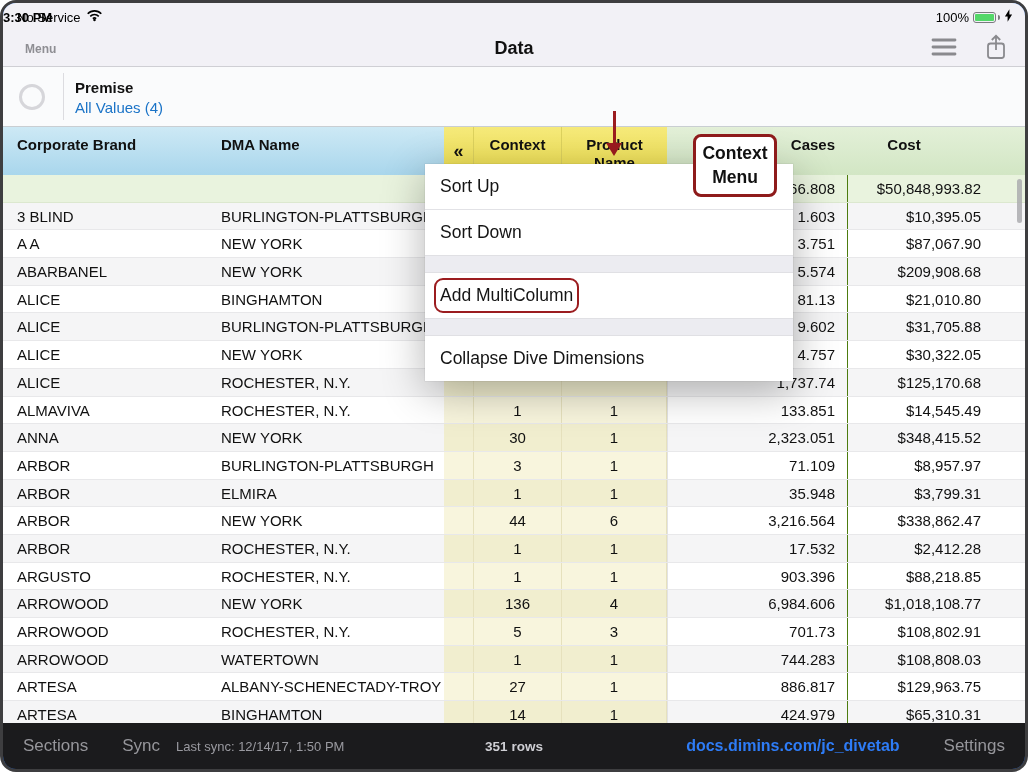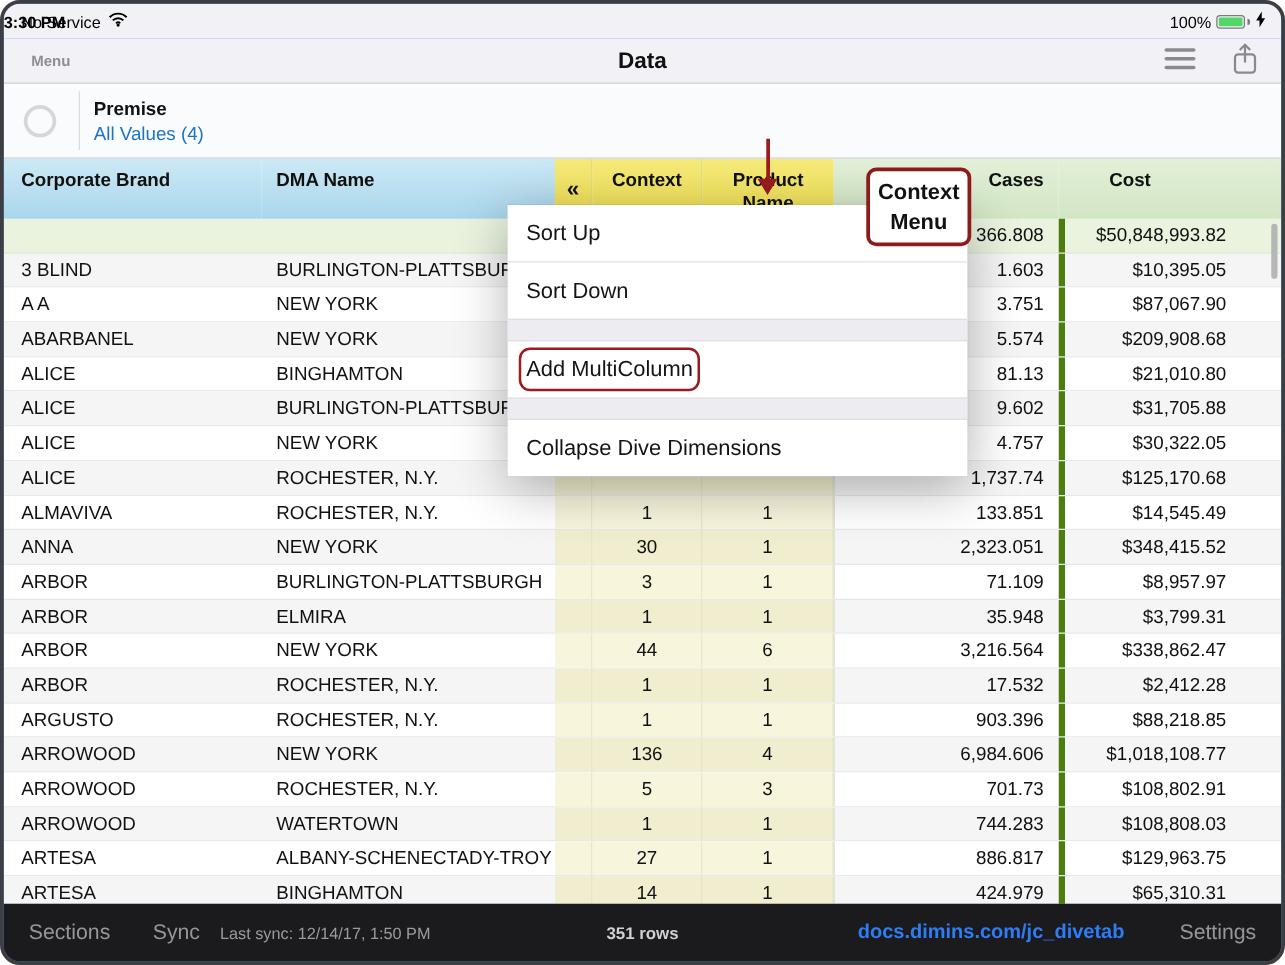--- a/index.html
+++ b/index.html
@@ -64,42 +64,42 @@
         border-bottom:1px solid #e8e8ea;background:#fff;}
   .trow.alt{background:#f5f5f6;}
   .c{white-space:nowrap;overflow:hidden;}
   .c-brand{padding-left:14px;}
   .c-dma{padding-left:12px;}
   .c-coll{background:#f8f5dd;border-right:1px solid #e6e1bd;}
   .c-cust{background:#f8f5dd;text-align:center;border-right:1px solid #e6e1bd;}
   .c-prod{background:#f8f5dd;text-align:center;border-right:1px solid #e6e1bd;}
   .alt .c-coll,.alt .c-cust,.alt .c-prod{background:#f1eecf;}
   .c-cases{text-align:right;padding-right:12px;border-left:1px solid #e2e2e4;}
-  .c-cost{text-align:right;padding-right:44px;border-left:5px solid #4d7c0f;}
+  .c-cost{text-align:right;padding-right:44px;border-left:1px solid #4d7c0f;}
   .totals-row{background:#e9f3de;border-bottom:1px solid #dce8cf;}
   .totals-row .c-coll,.totals-row .c-cust,.totals-row .c-prod{background:#eff3d9;border-right:1px solid #e0e0c2;}
 
   
   .bottom-bar{position:absolute;left:0;right:0;bottom:0;height:46px;background:#1b1b1d;
               display:flex;align-items:center;color:#96969b;}
   .bb-left{position:absolute;left:20px;display:flex;align-items:center;}
   .bb-btn{background:none;border:none;color:#96969b;font-size:17px;font-family:inherit;cursor:pointer;padding:0;}
   .bb-sync{margin-left:34px;}
   .bb-lastsync{margin-left:16px;font-size:13px;color:#9a9aa0;}
   .bb-center{position:absolute;left:50%;transform:translateX(-50%);font-size:13.5px;color:#cfcfd4;font-weight:600;}
   .bb-right{position:absolute;right:20px;display:flex;align-items:center;gap:44px;}
   .bb-link{font-size:16px;font-weight:700;color:#2e7cf6;text-decoration:none;cursor:pointer;}
 
   
   .red-arrow{position:absolute;left:602px;top:108px;width:18px;height:46px;z-index:12;pointer-events:none;}
   .red-arrow .line{position:absolute;left:7.5px;top:0;width:3px;height:33px;background:#9b1c1f;}
   .red-arrow .head{position:absolute;left:1px;top:32px;width:0;height:0;
                    border-left:8px solid transparent;border-right:8px solid transparent;border-top:13px solid #9b1c1f;}
 
-  .context-menu{position:absolute;left:403px;top:161px;width:368px;background:#fff;border-radius:0;
+  .context-menu{position:absolute;left:422px;top:161px;width:368px;background:#fff;border-radius:0;
                 box-shadow:0 10px 40px rgba(0,0,0,.30),0 0 0 0.5px rgba(0,0,0,.08);overflow:hidden;z-index:20;}
   .cm-item{height:45px;display:flex;align-items:center;padding-left:15px;font-size:17.5px;color:#141414;cursor:pointer;}
   .cm-hairline{height:1px;background:#e2e2e6;}
   .cm-band{height:18px;background:#ececf1;border-top:1px solid #e0e0e4;border-bottom:1px solid #e0e0e4;}
   .cm-highlight{display:inline-block;border:2.5px solid #9b1c1f;border-radius:9px;padding:5px 4px;margin-left:-6px;}
 
   .context-label{position:absolute;left:690px;top:131px;width:84px;background:#fff;border:3px solid #8e1b1b;
                  border-radius:8px;padding:5px 2px;text-align:center;font-weight:700;font-size:17.5px;
                  line-height:1.35;color:#111;z-index:30;}
 

